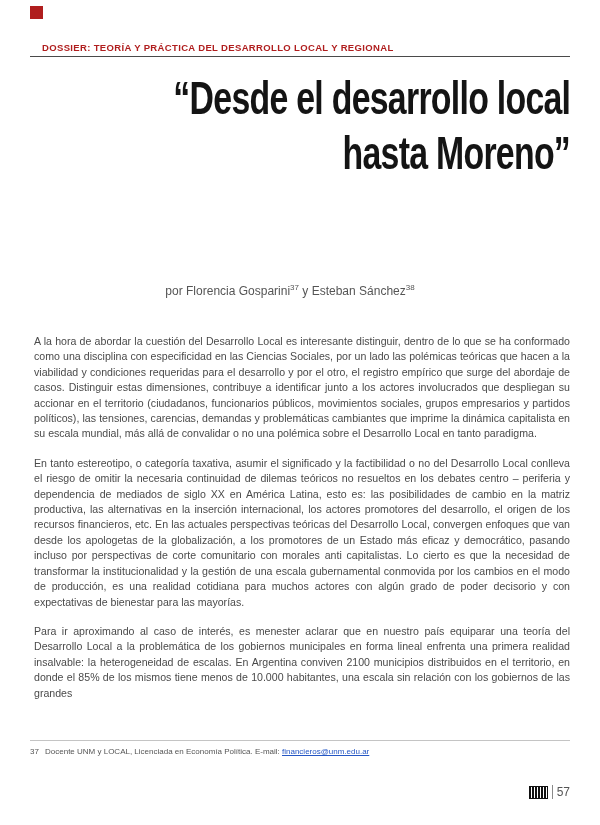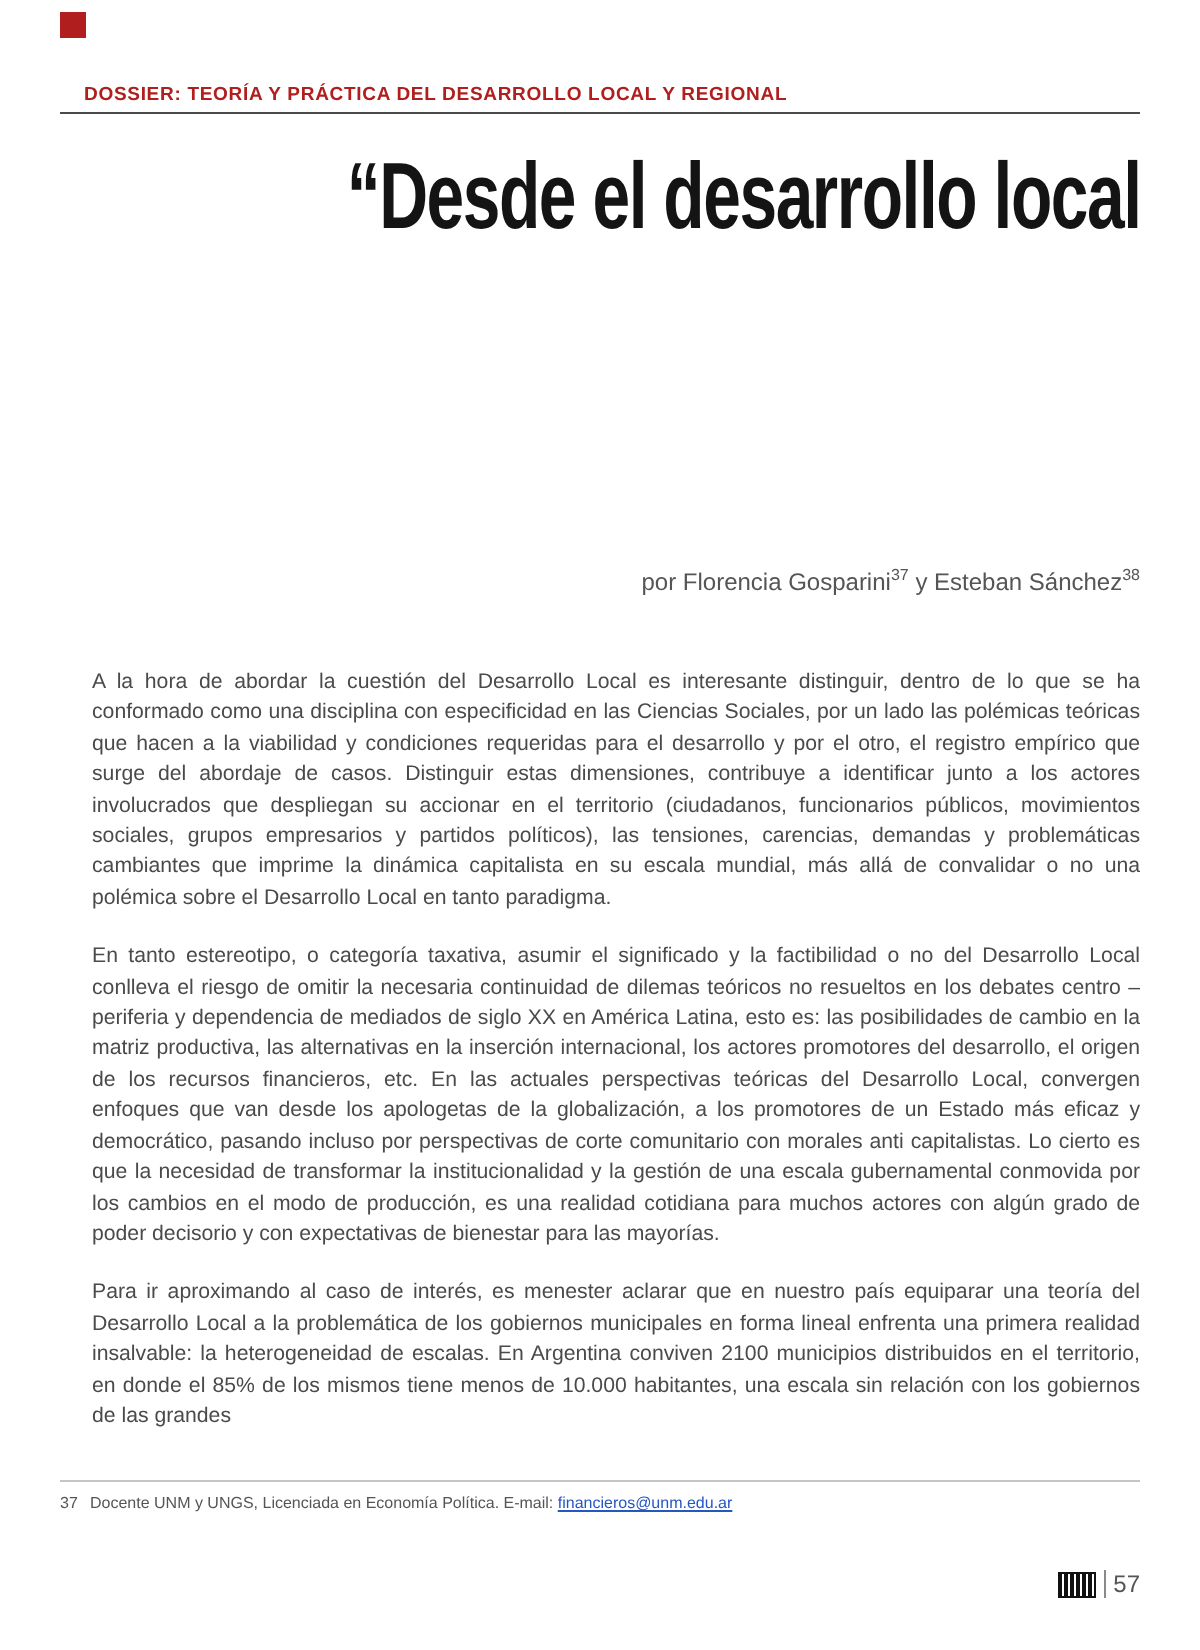--- a/index.html
+++ b/index.html
@@ -55,36 +55,36 @@
     display: inline-block;
     transform: scaleX(0.72);
     transform-origin: 100% 50%;
     white-space: nowrap;
   }
   .byline {
     position: absolute;
     right: 30px;
     top: 284px;
     width: 560px;
-    text-align: right;
+    text-align: center;
     font-size: 12px;
     color: #555555;
   }
   .byline sup { font-size: 8px; vertical-align: super; line-height: 0; }
   .body-text {
     position: absolute;
     left: 30px;
     top: 334px;
     width: 540px;
     font-size: 10.6px;
     line-height: 15.4px;
     color: #4a4a4a;
     text-align: justify;
   }
-  .body-text p { margin: 0 0 14px 16px; }
+  .body-text p { margin: 0 0 14px 4px; }
   .footnote-rule {
     position: absolute;
     left: 30px;
     top: 740px;
     width: 540px;
     height: 1px;
     background: #c4c4c4;
   }
   .footnotes {
     position: absolute;
@@ -130,37 +130,38 @@
 <div class="page">
 
   <div class="corner-marker" style="background: rgb(176, 30, 30);"></div>
 
   <div class="dossier-label" style="color: rgb(176, 30, 30);">DOSSIER: TEORÍA Y PRÁCTICA DEL DESARROLLO LOCAL Y REGIONAL</div>
 
   <div class="header-rule"></div>
 
   <h1 class="article-title" style="margin:0;">
     <span class="tline"><span>“Desde el desarrollo local</span></span>
+    <span class="tline"><span>hasta Moreno”</span></span>
   </h1>
 
   <div class="byline">
     <span>por Florencia Gosparini</span><sup>37</sup><span> y Esteban Sánchez</span><sup>38</sup>
   </div>
 
   <div class="body-text">
     <p>A la hora de abordar la cuestión del Desarrollo Local es interesante distinguir, dentro de lo que se ha conformado como una disciplina con especificidad en las Ciencias Sociales, por un lado las polémicas teóricas que hacen a la viabilidad y condiciones requeridas para el desarrollo y por el otro, el registro empírico que surge del abordaje de casos. Distinguir estas dimensiones, contribuye a identificar junto a los actores involucrados que despliegan su accionar en el territorio (ciudadanos, funcionarios públicos, movimientos sociales, grupos empresarios y partidos políticos), las tensiones, carencias, demandas y problemáticas cambiantes que imprime la dinámica capitalista en su escala mundial, más allá de convalidar o no una polémica sobre el Desarrollo Local en tanto paradigma.</p>
     <p>En tanto estereotipo, o categoría taxativa, asumir el significado y la factibilidad o no del Desarrollo Local conlleva el riesgo de omitir la necesaria continuidad de dilemas teóricos no resueltos en los debates centro – periferia y dependencia de mediados de siglo XX en América Latina, esto es: las posibilidades de cambio en la matriz productiva, las alternativas en la inserción internacional, los actores promotores del desarrollo, el origen de los recursos financieros, etc. En las actuales perspectivas teóricas del Desarrollo Local, convergen enfoques que van desde los apologetas de la globalización, a los promotores de un Estado más eficaz y democrático, pasando incluso por perspectivas de corte comunitario con morales anti capitalistas. Lo cierto es que la necesidad de transformar la institucionalidad y la gestión de una escala gubernamental conmovida por los cambios en el modo de producción, es una realidad cotidiana para muchos actores con algún grado de poder decisorio y con expectativas de bienestar para las mayorías.</p>
     <p>Para ir aproximando al caso de interés, es menester aclarar que en nuestro país equiparar una teoría del Desarrollo Local a la problemática de los gobiernos municipales en forma lineal enfrenta una primera realidad insalvable: la heterogeneidad de escalas. En Argentina conviven 2100 municipios distribuidos en el territorio, en donde el 85% de los mismos tiene menos de 10.000 habitantes, una escala sin relación con los gobiernos de las grandes</p>
   </div>
 
   <div class="footnote-rule"></div>
 
   <div class="footnotes">
     <div>
-      <span class="fn-num">37</span><span>Docente UNM y UNGS, Licenciada en Economía Política. E-mail: </span><a href="#" style="color: rgb(36, 86, 196);">financieros@unm.edu.ar</a>
+      <span class="fn-num">37</span><span>Docente UNM y LOCAL, Licenciada en Economía Política. E-mail: </span><a href="#" style="color: rgb(36, 86, 196);">financieros@unm.edu.ar</a>
     </div>
   </div>
 
   <div class="page-footer">
     <span class="journal-logo"></span>
     <span class="footer-divider"></span>
     <span class="page-number">57</span>
   </div>
 
 </div>

